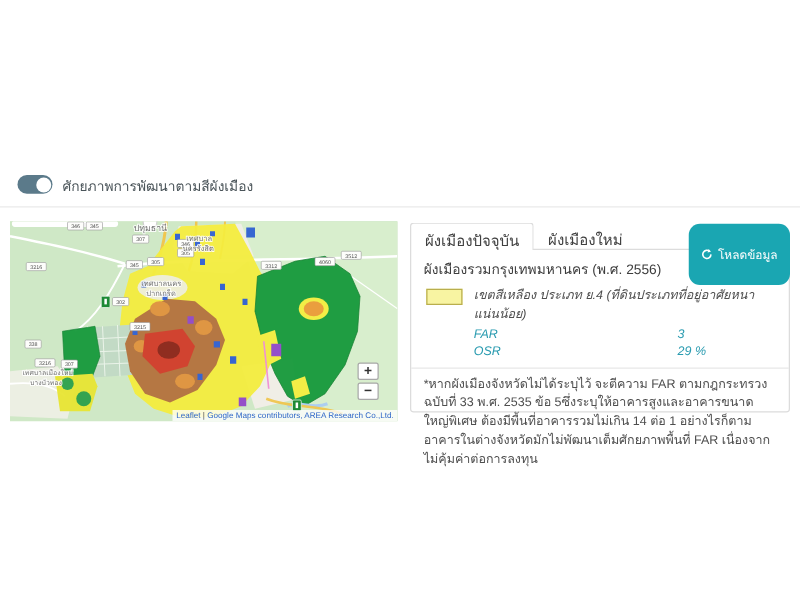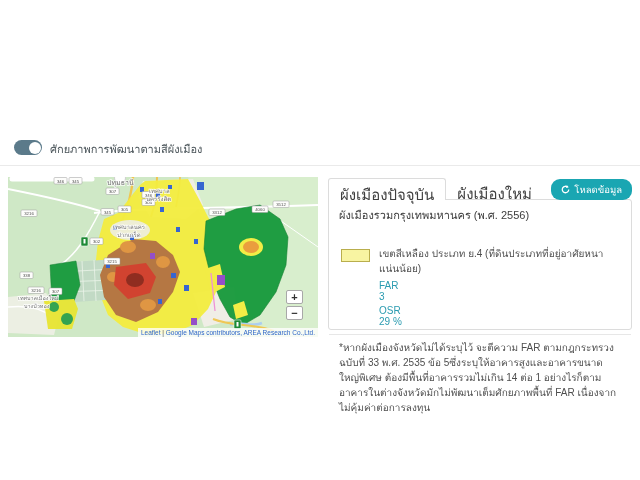--- a/index.html
+++ b/index.html
@@ -24,33 +24,33 @@
         padding:1px 3px;color:#555;white-space:nowrap;}
   .attr .link{color:#2e66c7;cursor:pointer;}
 
   .map svg text{font-family:"Liberation Sans","DejaVu Sans",sans-serif;}
   .place-lbl{fill:#6f6f6f;paint-order:stroke;stroke:rgba(255,255,255,.85);stroke-width:1.6px;}
   .shield-txt{fill:#4e4e4e;}
 
   
   .panel{position:absolute;left:328px;top:178px;width:304px;}
   .tabbar{position:relative;display:flex;height:22px;}
-  .tab{font-size:15px;color:#3f3f3f;padding:4px 11px 0 11px;border-radius:3px 3px 0 0;cursor:pointer;}
+  .tab{font-size:12px;color:#3f3f3f;padding:4px 11px 0 11px;border-radius:3px 3px 0 0;cursor:pointer;}
   .tab.active{background:#fff;border:1px solid #dcdcdc;border-bottom:none;z-index:2;}
   .reload{position:absolute;right:0;top:1px;display:flex;align-items:center;gap:4px;background:#1aa6b2;
-          border:none;border-radius:9px;color:#fff;font-size:9.5px;padding:3px 10px;cursor:pointer;
+          border:none;border-radius:9px;color:#fff;font-size:9.5px;padding:17px 10px;cursor:pointer;
           font-family:inherit;}
   .card{background:#fff;border:1px solid #dcdcdc;border-radius:0 3px 3px 3px;margin-top:-1px;height:131px;
         box-sizing:border-box;padding:6px 10px 0 10px;}
   .plan-title{font-size:11px;color:#3d3d3d;}
-  .legend{display:flex;margin-top:22px;}
+  .legend{display:flex;margin-top:4px;font-style:italic;}
   .swatch{width:27px;height:11px;background:#f8f4a2;border:1px solid #b9ae4d;margin:3px 9px 0 2px;flex:none;}
   .legend-right{flex:1;}
   .zone-label{font-size:10px;color:#4e4e4e;}
-  .kv{display:flex;font-size:10px;color:#2a9bb0;margin-top:3.5px;flex-direction:column;}
+  .kv{display:flex;font-size:10px;color:#2a9bb0;margin-top:3.5px;}
   .kv .k{width:163px;}
   .card-divider{height:1px;background:#e7e7e7;margin:7px -10px 0 -10px;}
   .disclaimer{font-size:10px;color:#4e4e4e;line-height:1.5;margin-top:5px;}
 </style>
 </head>
 <body>
 
 <div class="page">
 
   <div class="toggle-row">

